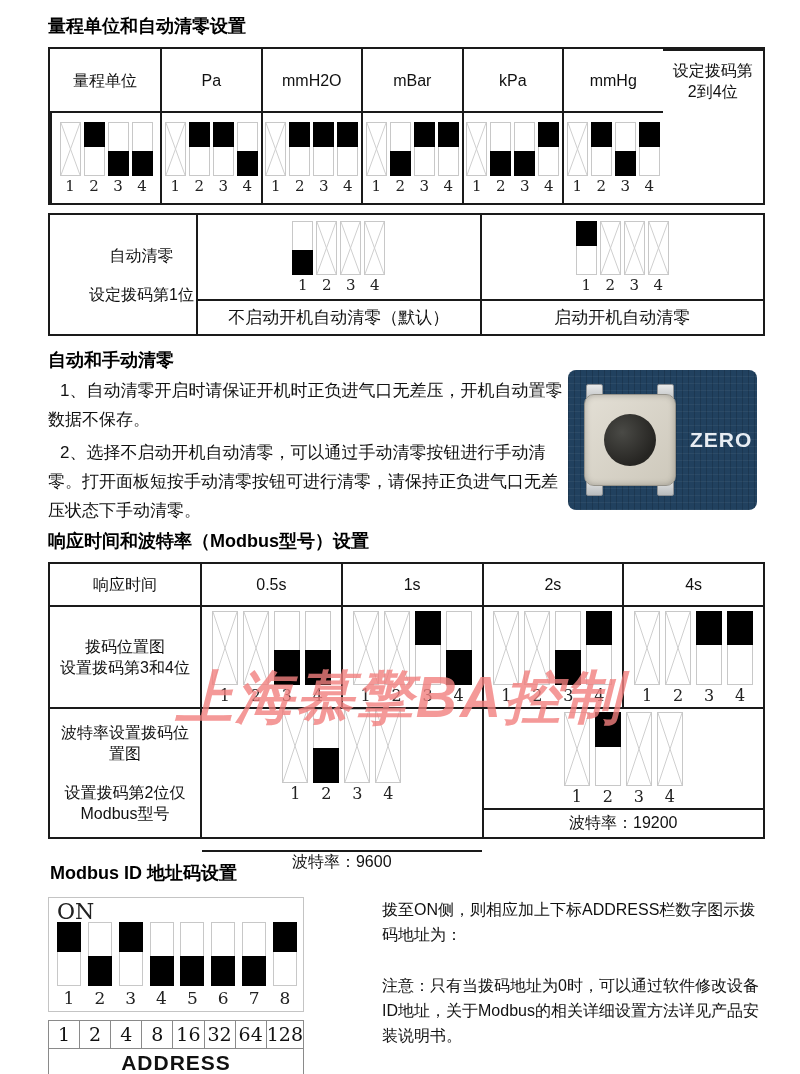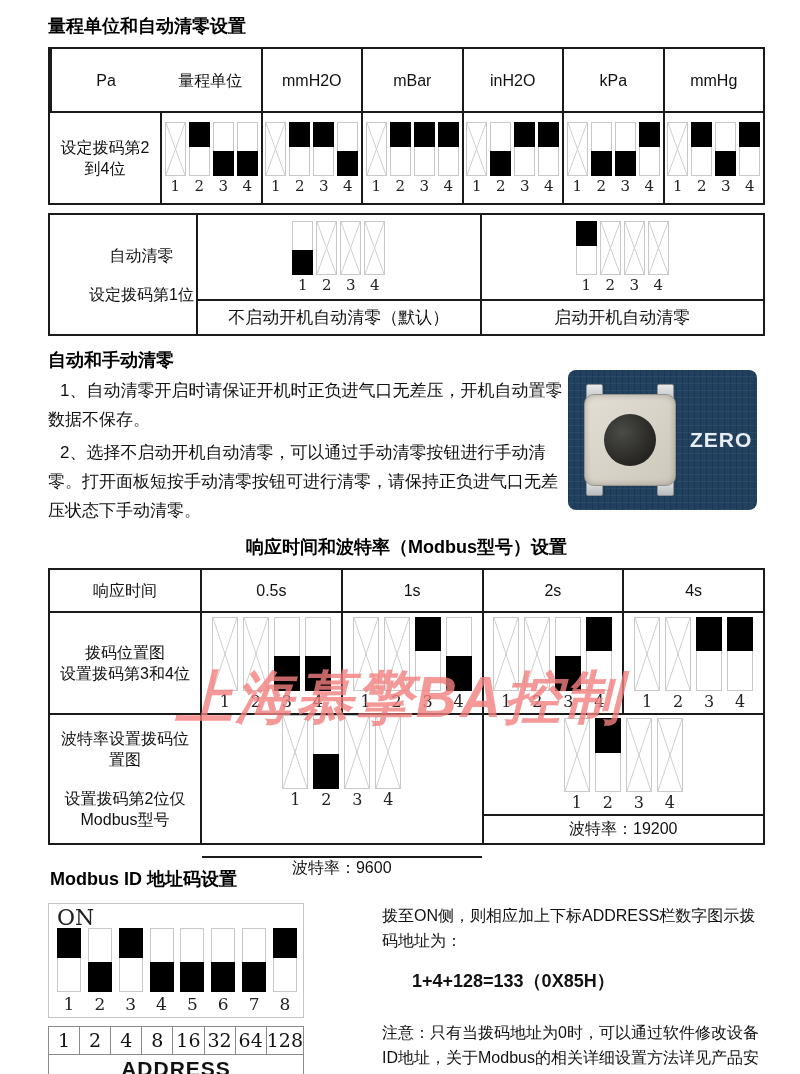--- a/index.html
+++ b/index.html
@@ -81,25 +81,24 @@
   .note{margin-top:26px;}
 </style>
 </head>
 <body>
 
 <div class="wrap">
 
   <h2 class="h-title">量程单位和自动清零设置</h2>
 
   <div class="tbl t1">
+    <div class="cell">量程单位</div>
     <div class="cell bl">Pa</div>
-    <div class="cell">量程单位</div>
     <div class="cell bl">mmH2O</div>
     <div class="cell bl">mBar</div>
-    <div class="cell bl">inH2O</div>
     <div class="cell bl">kPa</div>
     <div class="cell bl">mmHg</div>
 
     <div class="cell bt" style="padding:0 8px;">设定拨码第2到4位</div>
     <div class="cell bt bl">
         <div class="dip dip-sm">
           <div class="dip-col">
             <div class="dip-body x">
               <svg viewBox="0 0 100 100" preserveAspectRatio="none">
                 <line x1="0" y1="0" x2="100" y2="100"></line>
@@ -330,21 +329,21 @@
           </div>
         </div>
       <div class="cap">启动开机自动清零</div>
     </div>
   </div>
 
   <h2 class="h-title sec2-title">自动和手动清零</h2>
   <p class="para">1、自动清零开启时请保证开机时正负进气口无差压，开机自动置零数据不保存。</p>
   <p class="para">2、选择不启动开机自动清零，可以通过手动清零按钮进行手动清零。打开面板短按手动清零按钮可进行清零，请保持正负进气口无差压状态下手动清零。</p>
 
-  <h2 class="h-title" style="margin-top:10px;text-align:center;">响应时间和波特率（Modbus型号）设置</h2>
+  <h2 class="h-title" style="margin-top:4px;">响应时间和波特率（Modbus型号）设置</h2>
 
   <div class="tbl t3">
     <div class="cell">响应时间</div>
     <div class="cell bl">0.5s</div>
     <div class="cell bl">1s</div>
     <div class="cell bl">2s</div>
     <div class="cell bl">4s</div>
 
     <div class="cell bt lbl-multi">
       <div>拨码位置图</div>
@@ -604,21 +603,20 @@
           <div>16</div>
           <div>32</div>
           <div>64</div>
           <div>128</div>
         </div>
         <div class="addr-name">ADDRESS</div>
       </div>
     </div>
     <div class="sec4-right">
       <div>拨至ON侧，则相应加上下标ADDRESS栏数字图示拨码地址为：</div>
-      <div class="formula">1+4+128=133（0X85H）</div>
       <div class="note">注意：只有当拨码地址为0时，可以通过软件修改设备ID地址，关于Modbus的相关详细设置方法详见产品安装说明书。</div>
     </div>
   </div>
 </div>
 
 <div class="photo">
   <div class="tex"></div>
   <div class="tact">
     <div class="leg tl"></div>
     <div class="leg tr"></div>

